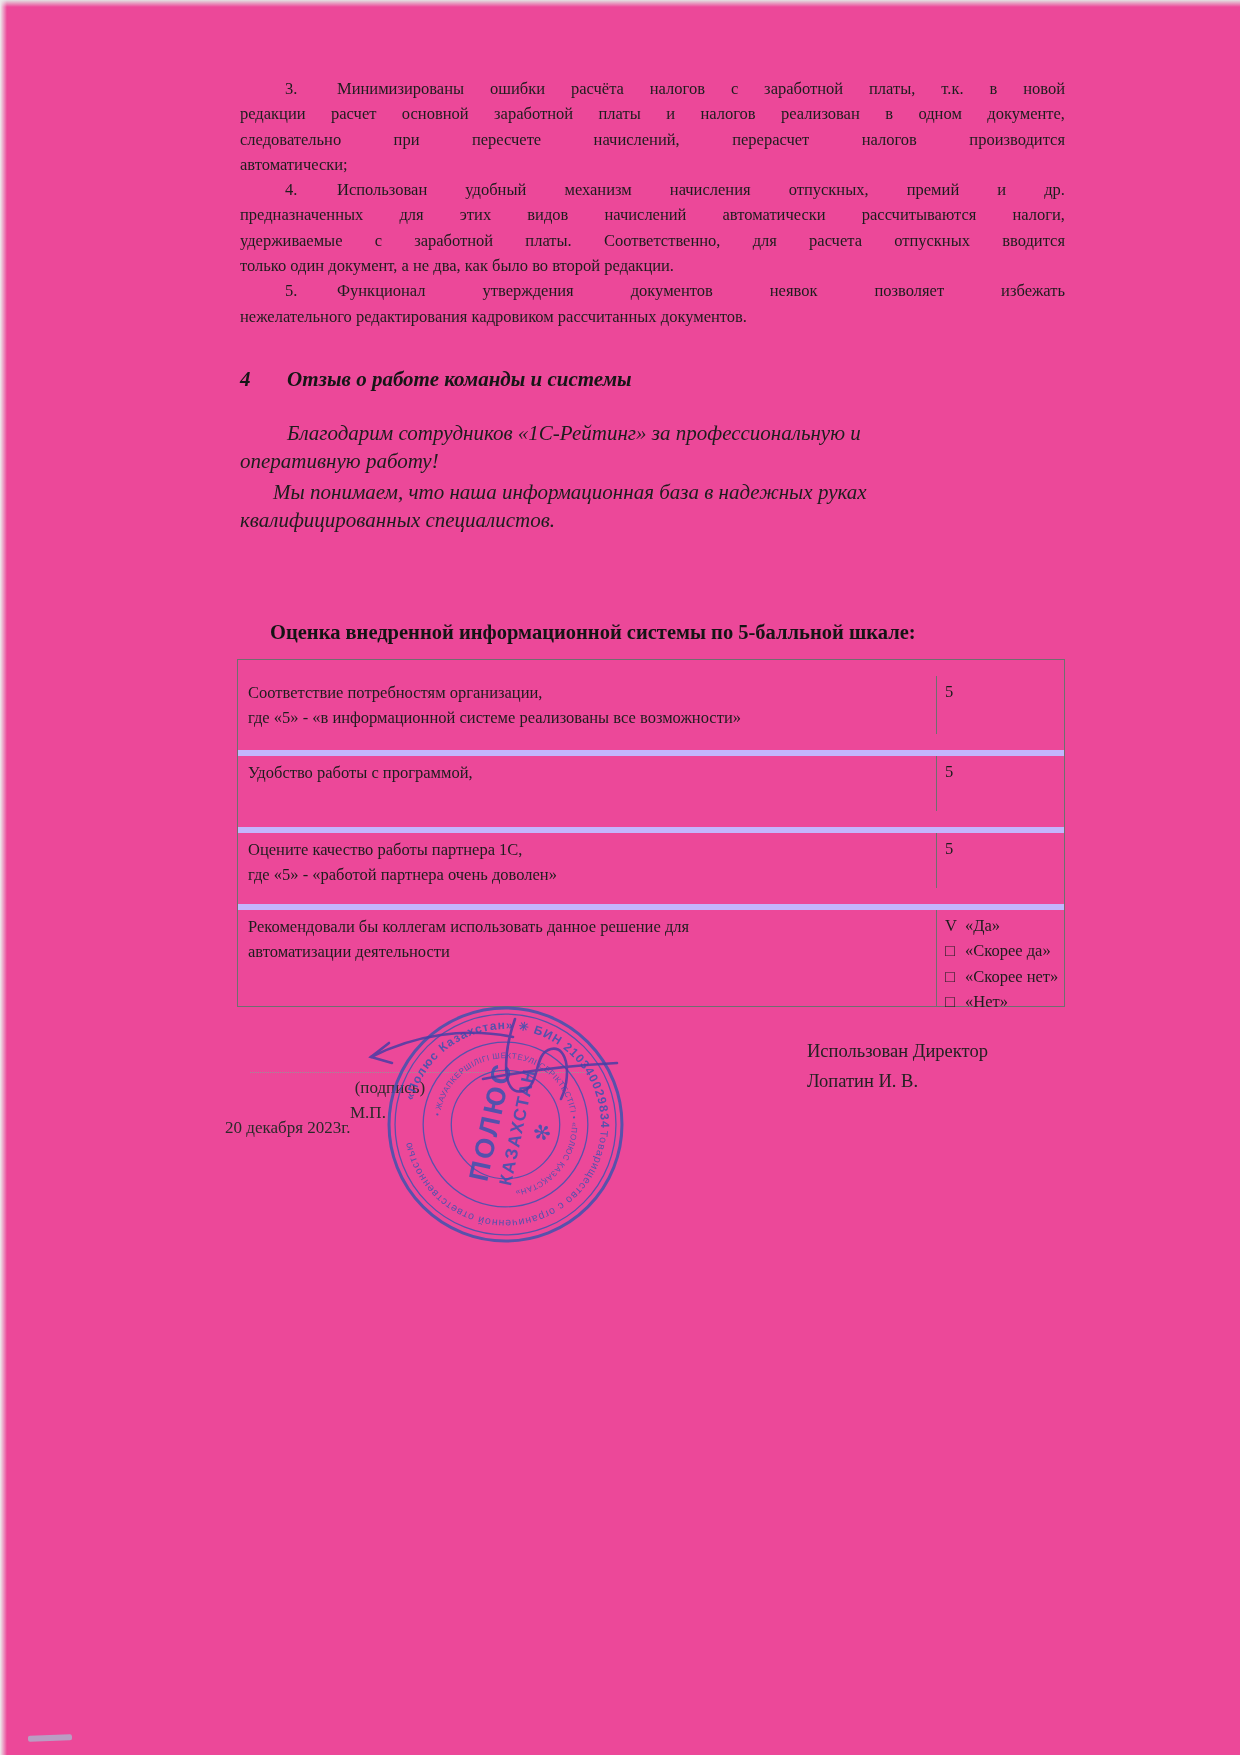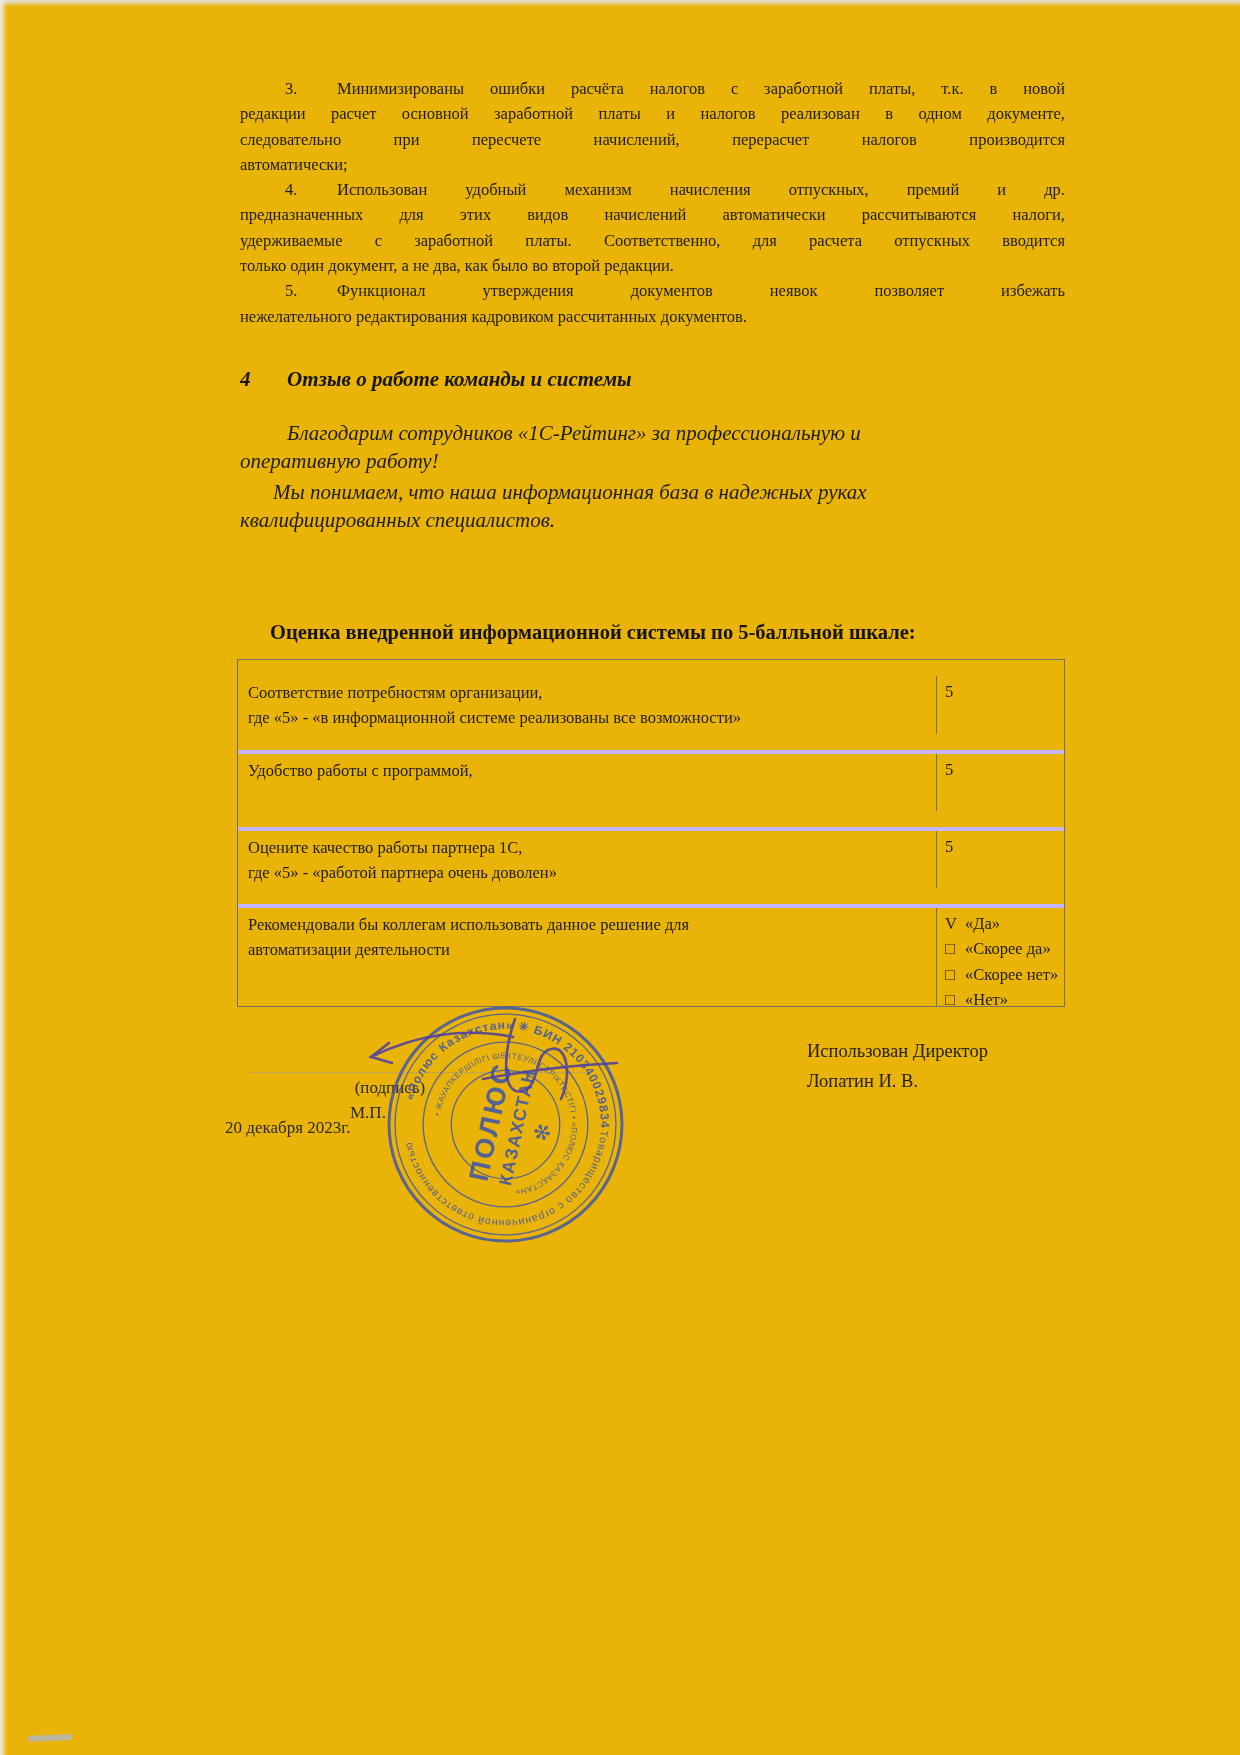--- a/index.html
+++ b/index.html
@@ -1,18 +1,18 @@
 <!DOCTYPE html>
 <html><head>
 <meta charset="utf-8">
 <style>
   html,body { margin:0; padding:0; background:#e9e9e9; }
   .page {
     position:relative; width:1240px; height:1755px; margin:0 auto;
-    background:#eab308; overflow:hidden;
+    background:#ec4899; overflow:hidden;
     font-family:"Liberation Serif", serif; color:#1d1d1d;
   }
   
   .edge-top { position:absolute; left:0; top:0; width:100%; height:7px;
     background:linear-gradient(#e2e2e2, rgba(255,255,255,0)); }
   .edge-left { position:absolute; left:0; top:0; bottom:0; width:7px;
     background:linear-gradient(90deg,#ededed, rgba(255,255,255,0)); }
   .blue-dash { position:absolute; left:28px; top:1735px; width:44px; height:6px;
     background:#a9b9d2; opacity:.75; transform:rotate(-2deg); border-radius:2px; }
 
@@ -32,21 +32,21 @@
   .rev-line { font-style:italic; font-size:21px; line-height:28.5px; text-align:left; }
   .ind47 { padding-left:47px; }
   .ind33 { padding-left:33px; }
 
   .rating-title { margin-top:84px; margin-left:30px; font-weight:bold;
     font-size:20.5px; line-height:26px; color:#141414; }
 
   .rtable { margin-top:14px; margin-left:-3px; width:828px;
     border:1px solid #6f6f6f; box-sizing:border-box; font-size:16.5px; line-height:25px; }
   .trow { display:flex; box-sizing:border-box;margin-top:16px; }
-  .trow + .trow { border-top:4px solid #c4b5fd; }
+  .trow + .trow { border-top:6px solid #c4b5fd; }
   .tc1 { width:698px; box-sizing:border-box; padding:4px 10px; }
   .tc2 { width:128px; box-sizing:border-box; padding:3px 8px;
     border-left:1px solid #6f6f6f; }
   .r1 { height:58px; } .r2h { height:61px; } .r3h { height:61px; } .r4h { height:102px; }
   .opt { line-height:25.5px; white-space:nowrap; }
   .mark { display:inline-block; width:20px; }
 
   .sig-line { position:absolute; left:250px; top:1072px; width:335px; height:0;
     border-top:1px dotted #969696; }
   .sig-caption { position:absolute; left:330px; top:1078px; width:120px;

